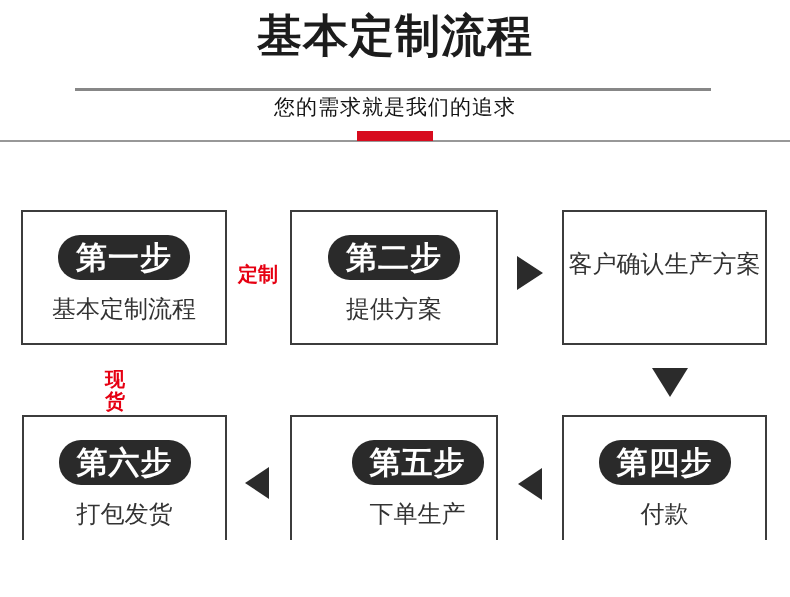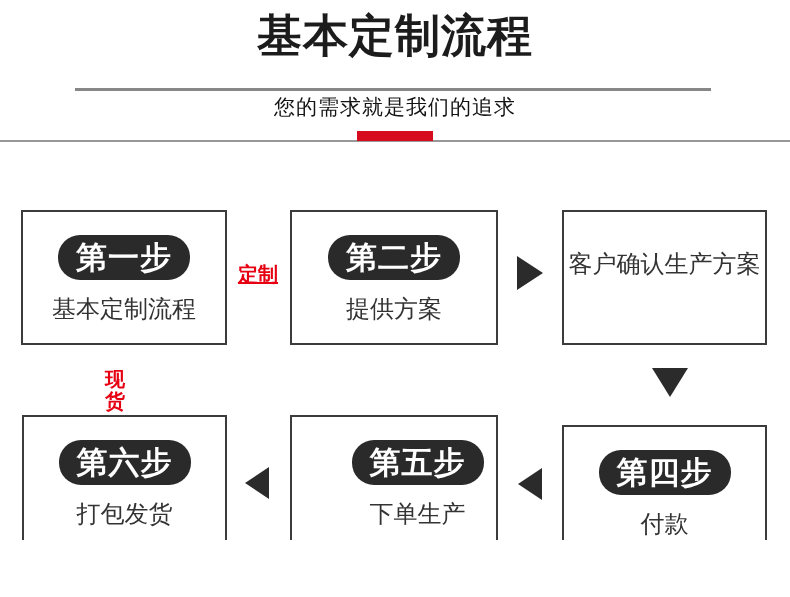--- a/index.html
+++ b/index.html
@@ -64,21 +64,21 @@
     border: 2px solid #3c3c3c;
     box-sizing: border-box;
     display: flex;
     flex-direction: column;
     align-items: center;
     padding-top: 23px;
   }
   .box-1 { left: 21px;  top: 210px; width: 206px; height: 135px; }
   .box-2 { left: 290px; top: 210px; width: 208px; height: 135px; }
   .box-3 { left: 562px; top: 210px; width: 205px; height: 135px; }
-  .box-4 { left: 562px; top: 415px; width: 205px; height: 135px; margin-top: 10px; }
+  .box-4 { left: 562px; top: 415px; width: 205px; height: 135px; }
   .box-5 { left: 290px; top: 415px; width: 208px; height: 135px; padding-left: 47px; }
   .box-6 { left: 22px;  top: 415px; width: 205px; height: 135px; }
 
   .step-badge {
     height: 45px;
     min-width: 132px;
     box-sizing: border-box;
     padding: 0 18px;
     border-radius: 22px;
     background: var(--badge_bg, #2a2a2a);
@@ -121,21 +121,21 @@
   .pos-arrow-l56 { left: 245px; top: 467px; }
 
   
   .flow-label {
     position: absolute;
     color: var(--label_red, #e60012);
     font-weight: bold;
     font-size: 20px;
     line-height: 22px;
   }
-  .label-custom { left: 238px; top: 263px; white-space: nowrap; text-decoration: underline; }
+  .label-custom { left: 238px; top: 263px; white-space: nowrap; }
   .label-stock  { left: 104px; top: 368px; width: 21px; word-break: break-all; text-align: right; }
 </style>
 </head>
 <body>
 
 <div class="canvas">
 
   <div class="title">基本定制流程</div>
   <div class="divider-top"></div>
   <div class="subtitle">您的需求就是我们的追求</div>

